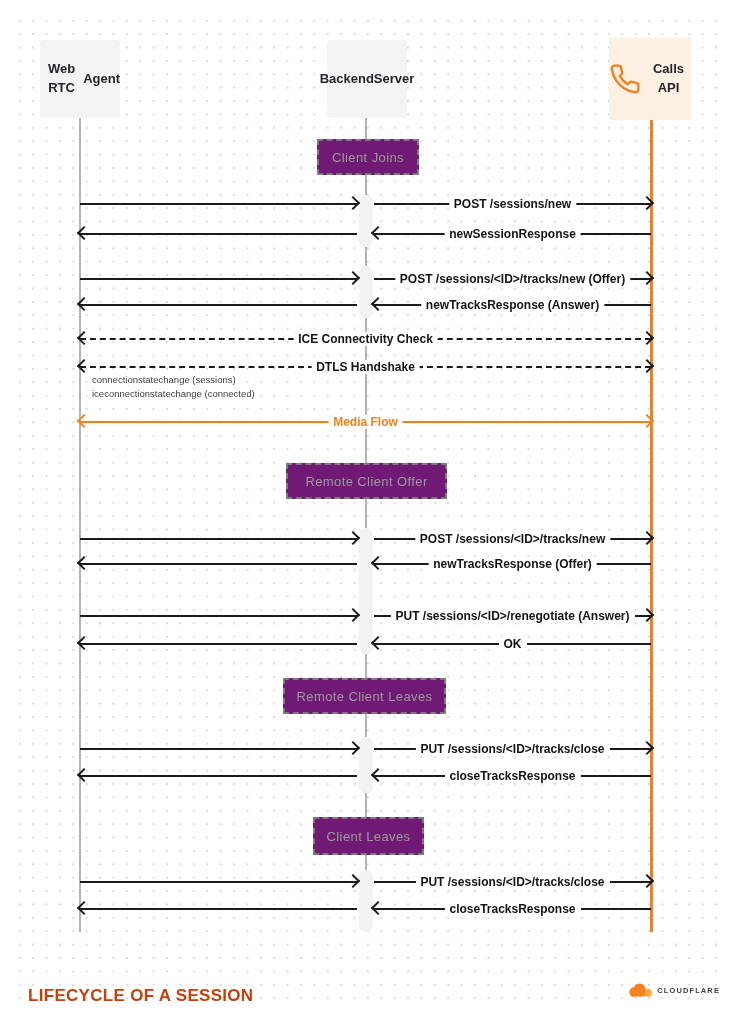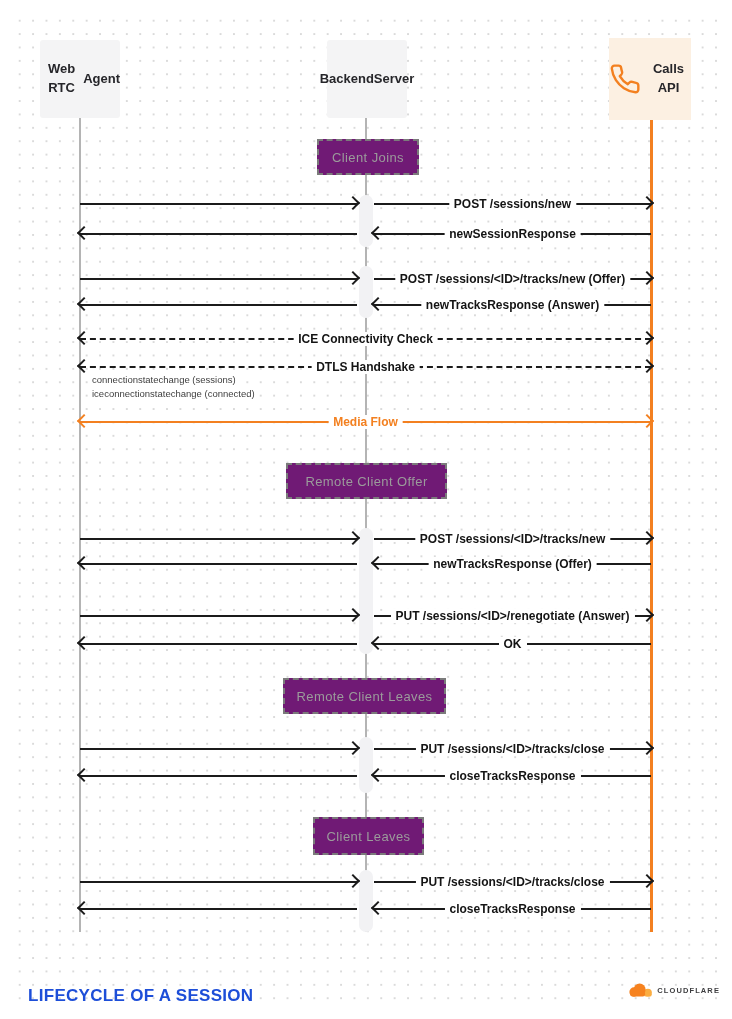--- a/index.html
+++ b/index.html
@@ -33,21 +33,21 @@
   .head.r{right:-1px;transform:rotate(45deg);}
   .head.l{left:-1px;transform:rotate(-135deg);}
   .lbl{position:absolute;left:50%;top:-1.2px;transform:translate(-50%,-50%);
     background:#ffffff;padding:0 5px;font-size:12px;font-weight:bold;
     white-space:nowrap;color:#141414;}
   .msg.orange .lbl{color:#f38020;}
   .note{position:absolute;font-size:9.5px;color:#3e3e3e;background:#ffffff;
     padding:0 2px;z-index:4;white-space:nowrap;}
   
   #footer-title{position:absolute;left:28px;top:986px;font-size:17px;font-weight:bold;
-    color:#1d4ed8;letter-spacing:.3px;z-index:5;}
+    color:#c2410c;letter-spacing:.3px;z-index:5;}
   #brand{position:absolute;right:12px;top:983px;display:flex;align-items:center;gap:3px;z-index:5;text-align:center;}
   #brand .brand-text{font-size:7.5px;font-weight:bold;letter-spacing:1.1px;color:#3d3d3f;}
 </style>
 </head>
 <body>
 
 <div class="dots"></div>
 
 <div class="actor" id="actor-webrtc">
   <span>Web RTC</span>

